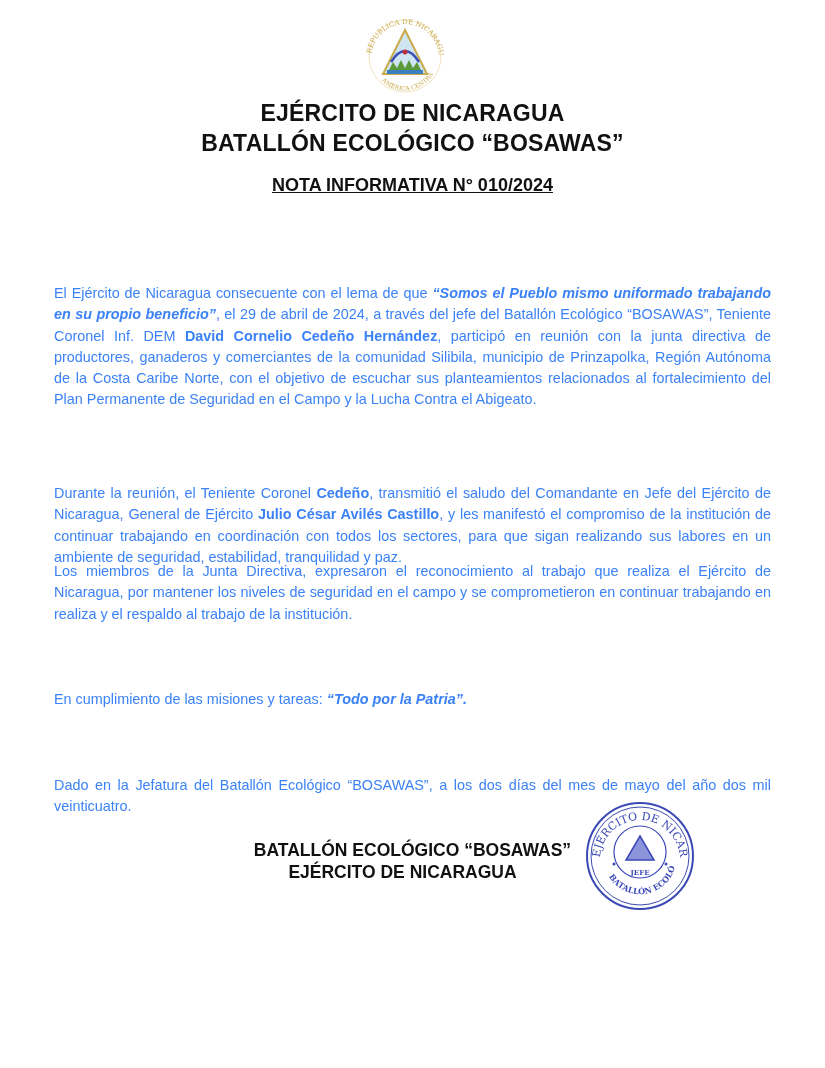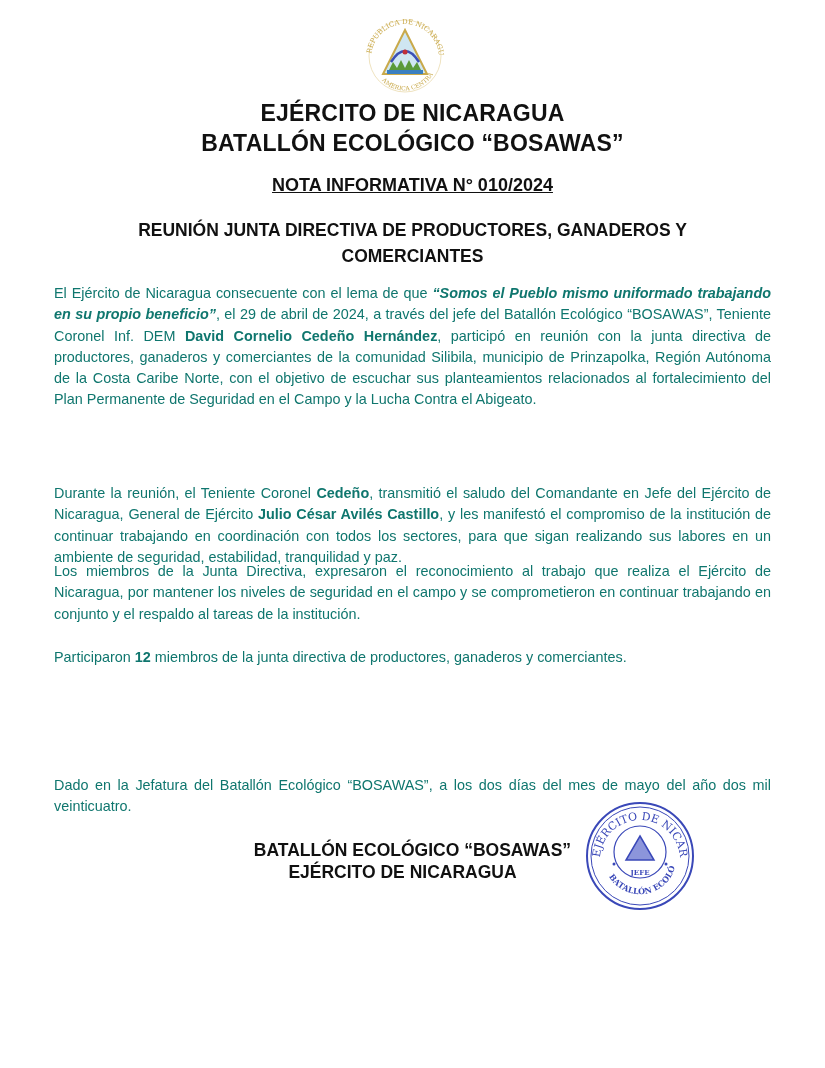--- a/index.html
+++ b/index.html
@@ -10,21 +10,21 @@
   .h1 { position: absolute; left: 0; width: 825px; text-align: center; font-weight: bold;
         font-size: 23px; letter-spacing: 0.2px; color: #111; }
   .h1.l1 { top: 100px; }
   .h1.l2 { top: 130px; }
   .nota { position: absolute; left: 0; top: 175px; width: 825px; text-align: center;
           font-weight: bold; font-size: 18px; }
   .nota span { text-decoration: underline; }
   .subtitle { position: absolute; left: 100px; top: 217px; width: 625px; text-align: center;
               font-weight: bold; font-size: 17.5px; line-height: 26px; }
   .body { position: absolute; left: 54px; width: 717px; font-size: 14.4px; line-height: 21.3px;
-          text-align: justify; color: #0f766e; }
+          text-align: justify; color: #3b82f6; }
   .p1 { top: 283px; }
   .p2 { top: 453px; margin-top: 30px; }
   .p3 { top: 561px; }
   .p4 { top: 647px; }
   .p5 { top: 689px; }
   .p6 { top: 732px; }
   .p7 { top: 775px; }
   .bi { font-weight: bold; font-style: italic; }
   .b { font-weight: bold; }
   .sig { position: absolute; left: 230px; width: 365px; text-align: center; font-weight: bold; font-size: 17.5px; }
@@ -54,36 +54,35 @@
     <circle cx="42" cy="36" r="2.5" fill="#c0303a"></circle>
     <polygon points="25,56 30,46 34,52 38,44 42,52 46,44 50,52 54,46 59,56" fill="#5a9a3a"></polygon>
     <rect x="24" y="54" width="36" height="4" fill="#3a7fc0"></rect>
   </svg>
 
   <div class="h1 l1">EJÉRCITO DE NICARAGUA</div>
   <div class="h1 l2">BATALLÓN ECOLÓGICO “BOSAWAS”</div>
 
   <div class="nota"><span>NOTA INFORMATIVA N° 010/2024</span></div>
 
-  <div class="subtitle">REUNIÓN JUNTA DIRECTIVA DE PRODUCTORES, GANADEROS Y COMERCIANTES</div>
 
   <div class="body p1">
     <span>El Ejército de Nicaragua consecuente con el lema de que </span><span class="bi">“Somos el Pueblo mismo uniformado trabajando en su propio beneficio”</span><span>, el 29 de abril de 2024, a través del jefe del Batallón Ecológico “BOSAWAS”, Teniente Coronel Inf. DEM </span><span class="b">David Cornelio Cedeño Hernández</span><span>, participó en reunión con la junta directiva de productores, ganaderos y comerciantes de la comunidad Silibila, municipio de Prinzapolka, Región Autónoma de la Costa Caribe Norte, con el objetivo de escuchar sus planteamientos relacionados al fortalecimiento del Plan Permanente de Seguridad en el Campo y la Lucha Contra el Abigeato.</span>
   </div>
 
   <div class="body p2">
     <span>Durante la reunión, el Teniente Coronel </span><span class="b">Cedeño</span><span>, transmitió el saludo del Comandante en Jefe del Ejército de Nicaragua, General de Ejército </span><span class="b">Julio César Avilés Castillo</span><span>, y les manifestó el compromiso de la institución de continuar trabajando en coordinación con todos los sectores, para que sigan realizando sus labores en un ambiente de seguridad, estabilidad, tranquilidad y paz.</span>
   </div>
 
-  <div class="body p3">Los miembros de la Junta Directiva, expresaron el reconocimiento al trabajo que realiza el Ejército de Nicaragua, por mantener los niveles de seguridad en el campo y se comprometieron en continuar trabajando en conjunto y el respaldo al tareas de la institución.</div>
+  <div class="body p3">Los miembros de la Junta Directiva, expresaron el reconocimiento al trabajo que realiza el Ejército de Nicaragua, por mantener los niveles de seguridad en el campo y se comprometieron en continuar trabajando en realiza y el respaldo al trabajo de la institución.</div>
 
-  <div class="body p4">
-    <span>Participaron </span><span class="b">12</span><span> miembros de la junta directiva de productores, ganaderos y comerciantes.</span>
+
+  <div class="body p5">
+    <span>En cumplimiento de las misiones y tareas: </span><span class="bi">“Todo por la Patria”.</span>
   </div>
-
 
 
   <div class="body p7">Dado en la Jefatura del Batallón Ecológico “BOSAWAS”, a los dos días del mes de mayo del año dos mil veinticuatro.</div>
 
   <div class="sig l1">BATALLÓN ECOLÓGICO “BOSAWAS”</div>
   <div class="sig l2">EJÉRCITO DE NICARAGUA</div>
 
   <svg class="stamp" viewBox="0 0 112 112">
     <defs>
       <path id="sArcTop" d="M 16 60 A 40 40 0 0 1 96 60"></path>

